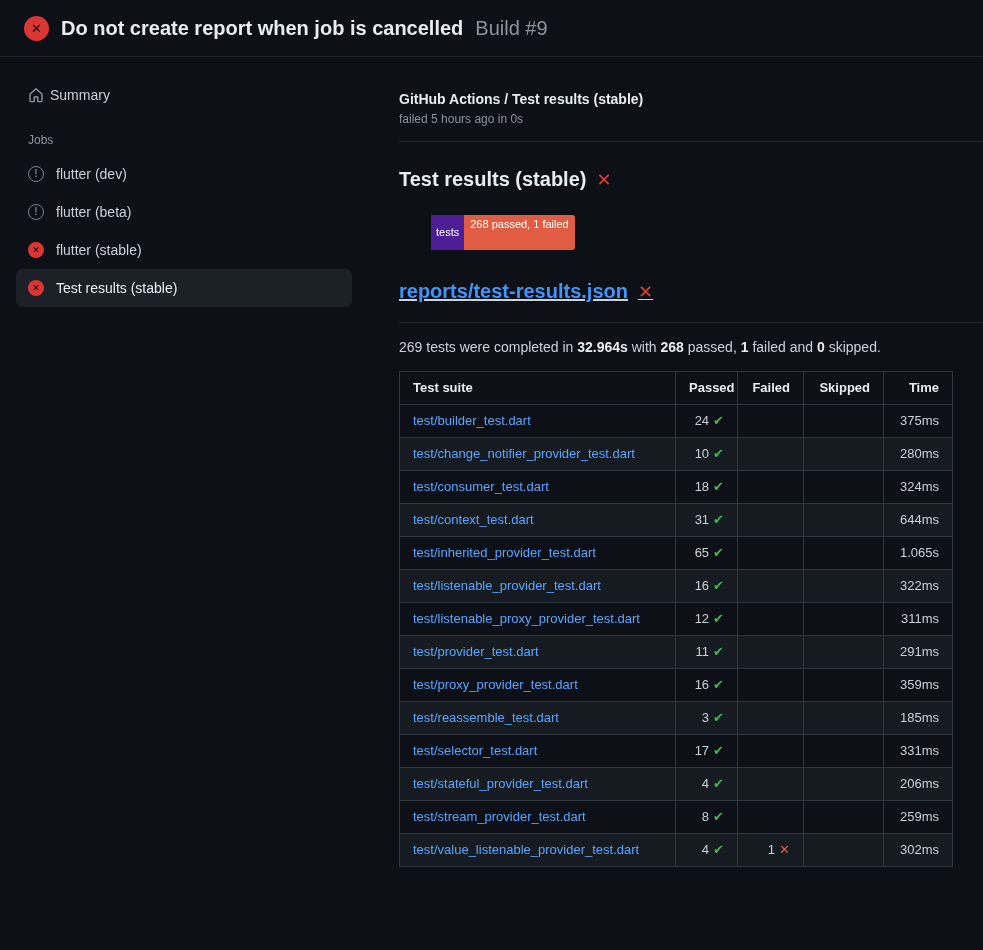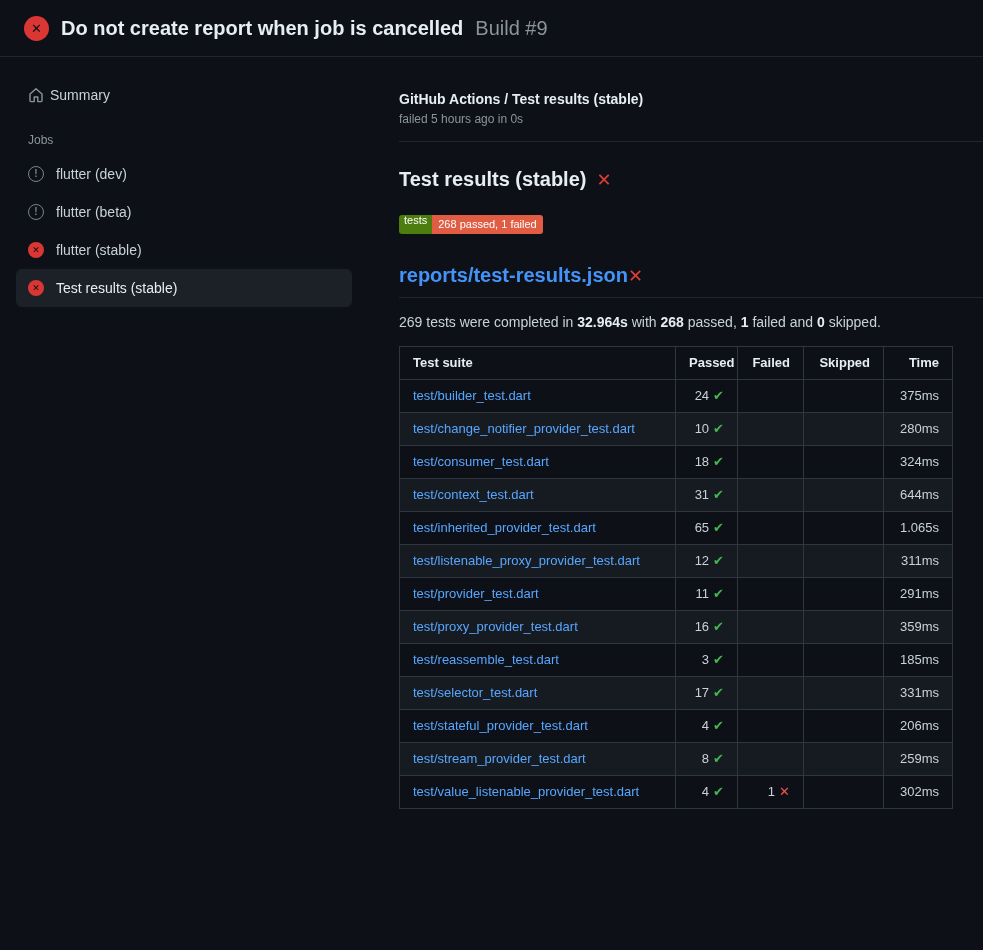--- a/index.html
+++ b/index.html
@@ -117,31 +117,33 @@
   }
   .badge {
     display: inline-flex;
     margin-top: 24px;
     font-size: 11px;
     line-height: 1;
     border-radius: 3px;
     overflow: hidden;
     color: #ffffff;
   }
-  .badge-label { background: #4d7c0f; padding: 0 5px; }
+  .badge-label { background: #4c1d95; padding: 12px 5px; margin-left: 32px; }
   .badge-value { background: #e05d44; padding: 4px 6px; }
   .report-title {
     margin: 30px 0 0 0;
-    padding-bottom: 10px;
+    padding-bottom: 19px;
     border-bottom: 1px solid #21262d;
     margin-right: -31px;
     font-size: 20px;
     font-weight: 700;
     display: flex;
     align-items: center;
+    gap: 10px;
+    text-decoration: underline;
   }
   .report-title a { color: #4493f8; }
   .summary-line { margin: 16px 0 0 0; font-size: 14px; color: #c9d1d9; }
   .summary-line strong { color: #e6edf3; font-weight: 700; }
 
   
   .results-table {
     margin-top: 16px;
     border-collapse: collapse;
     table-layout: fixed;
@@ -311,20 +313,29 @@
     <td class="suite-cell">
       <a class="suite-link" href="#">test/inherited_provider_test.dart</a>
     </td>
     <td class="num-cell passed-cell"><span class="cell-val">65</span><span class="check-mark">✔</span></td>
     <td class="num-cell failed-cell"></td>
     <td class="num-cell skipped-cell"></td>
     <td class="num-cell time-cell">1.065s</td>
   </tr>
             <tr class="result-row">
     <td class="suite-cell">
+      <a class="suite-link" href="#">test/listenable_provider_test.dart</a>
+    </td>
+    <td class="num-cell passed-cell"><span class="cell-val">16</span><span class="check-mark">✔</span></td>
+    <td class="num-cell failed-cell"></td>
+    <td class="num-cell skipped-cell"></td>
+    <td class="num-cell time-cell">322ms</td>
+  </tr>
+            <tr class="result-row">
+    <td class="suite-cell">
       <a class="suite-link" href="#">test/listenable_proxy_provider_test.dart</a>
     </td>
     <td class="num-cell passed-cell"><span class="cell-val">12</span><span class="check-mark">✔</span></td>
     <td class="num-cell failed-cell"></td>
     <td class="num-cell skipped-cell"></td>
     <td class="num-cell time-cell">311ms</td>
   </tr>
             <tr class="result-row">
     <td class="suite-cell">
       <a class="suite-link" href="#">test/provider_test.dart</a>

